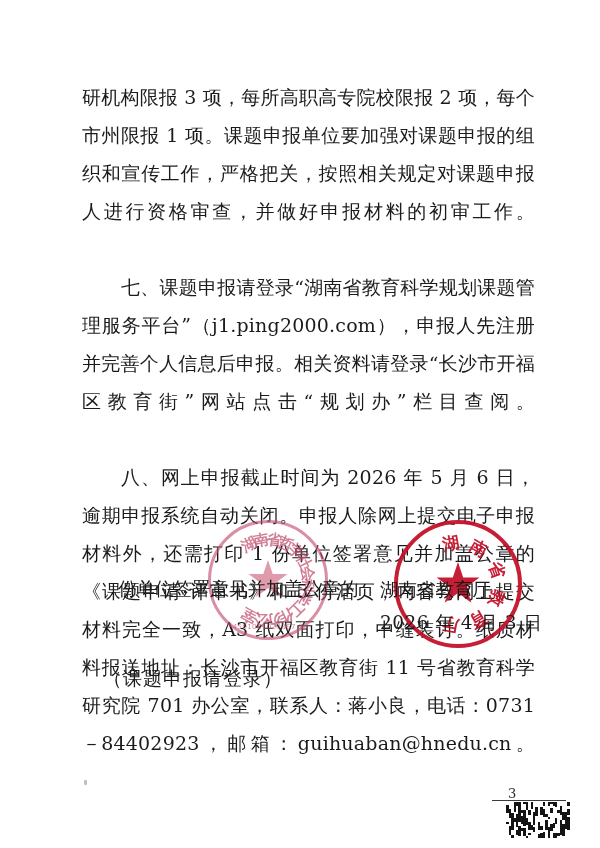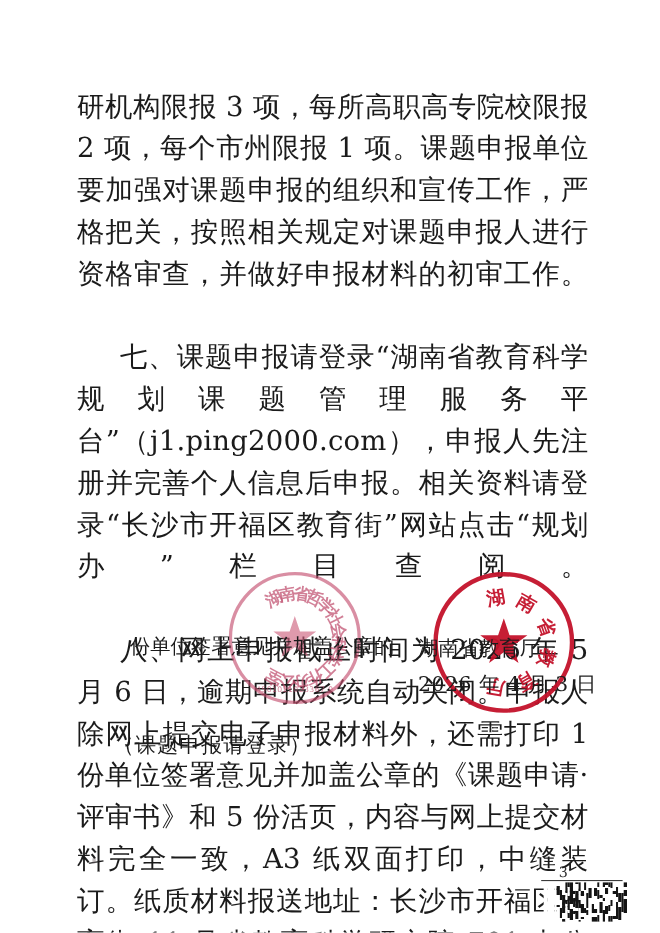--- a/index.html
+++ b/index.html
@@ -20,22 +20,22 @@
   }
 
   
   .doc-body {
     position: absolute;
     left: 70px;
     top: 78px;
     width: 465px;
   }
   .para {
-    margin: 0 0 0 0;
-    font-size: 25px;
+    margin: 0 0 0 12px;
+    font-size: 19px;
     line-height: 38px;
     color: #1b1b1b;
     text-align: justify;
     text-justify: inter-character;
     letter-spacing: 0.2px;
     font-family: "DejaVu Serif", "Liberation Serif", serif;
   }
   .para.indent {
     text-indent: 39px;
   }

